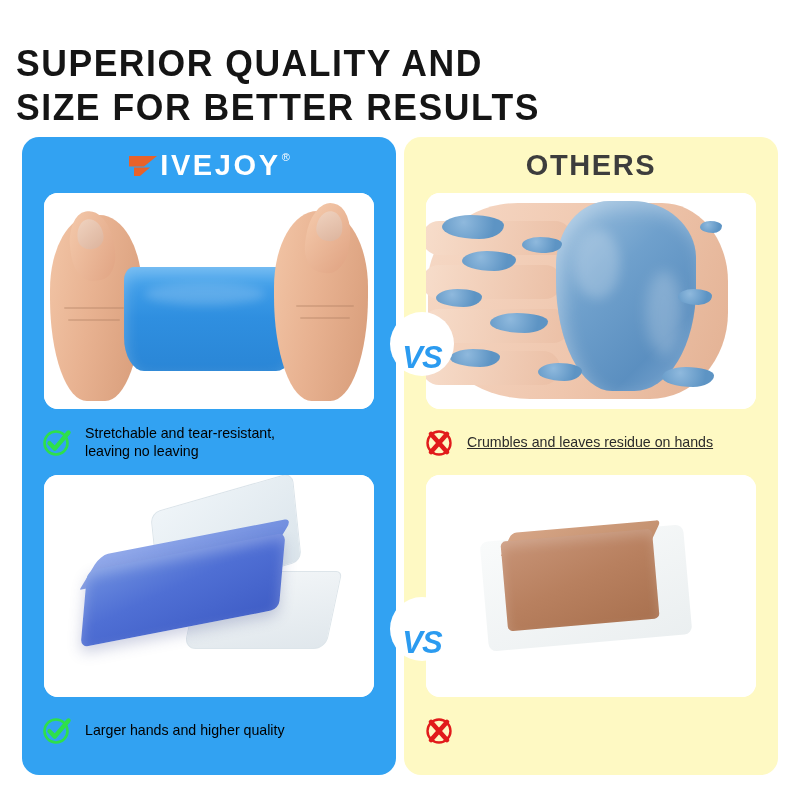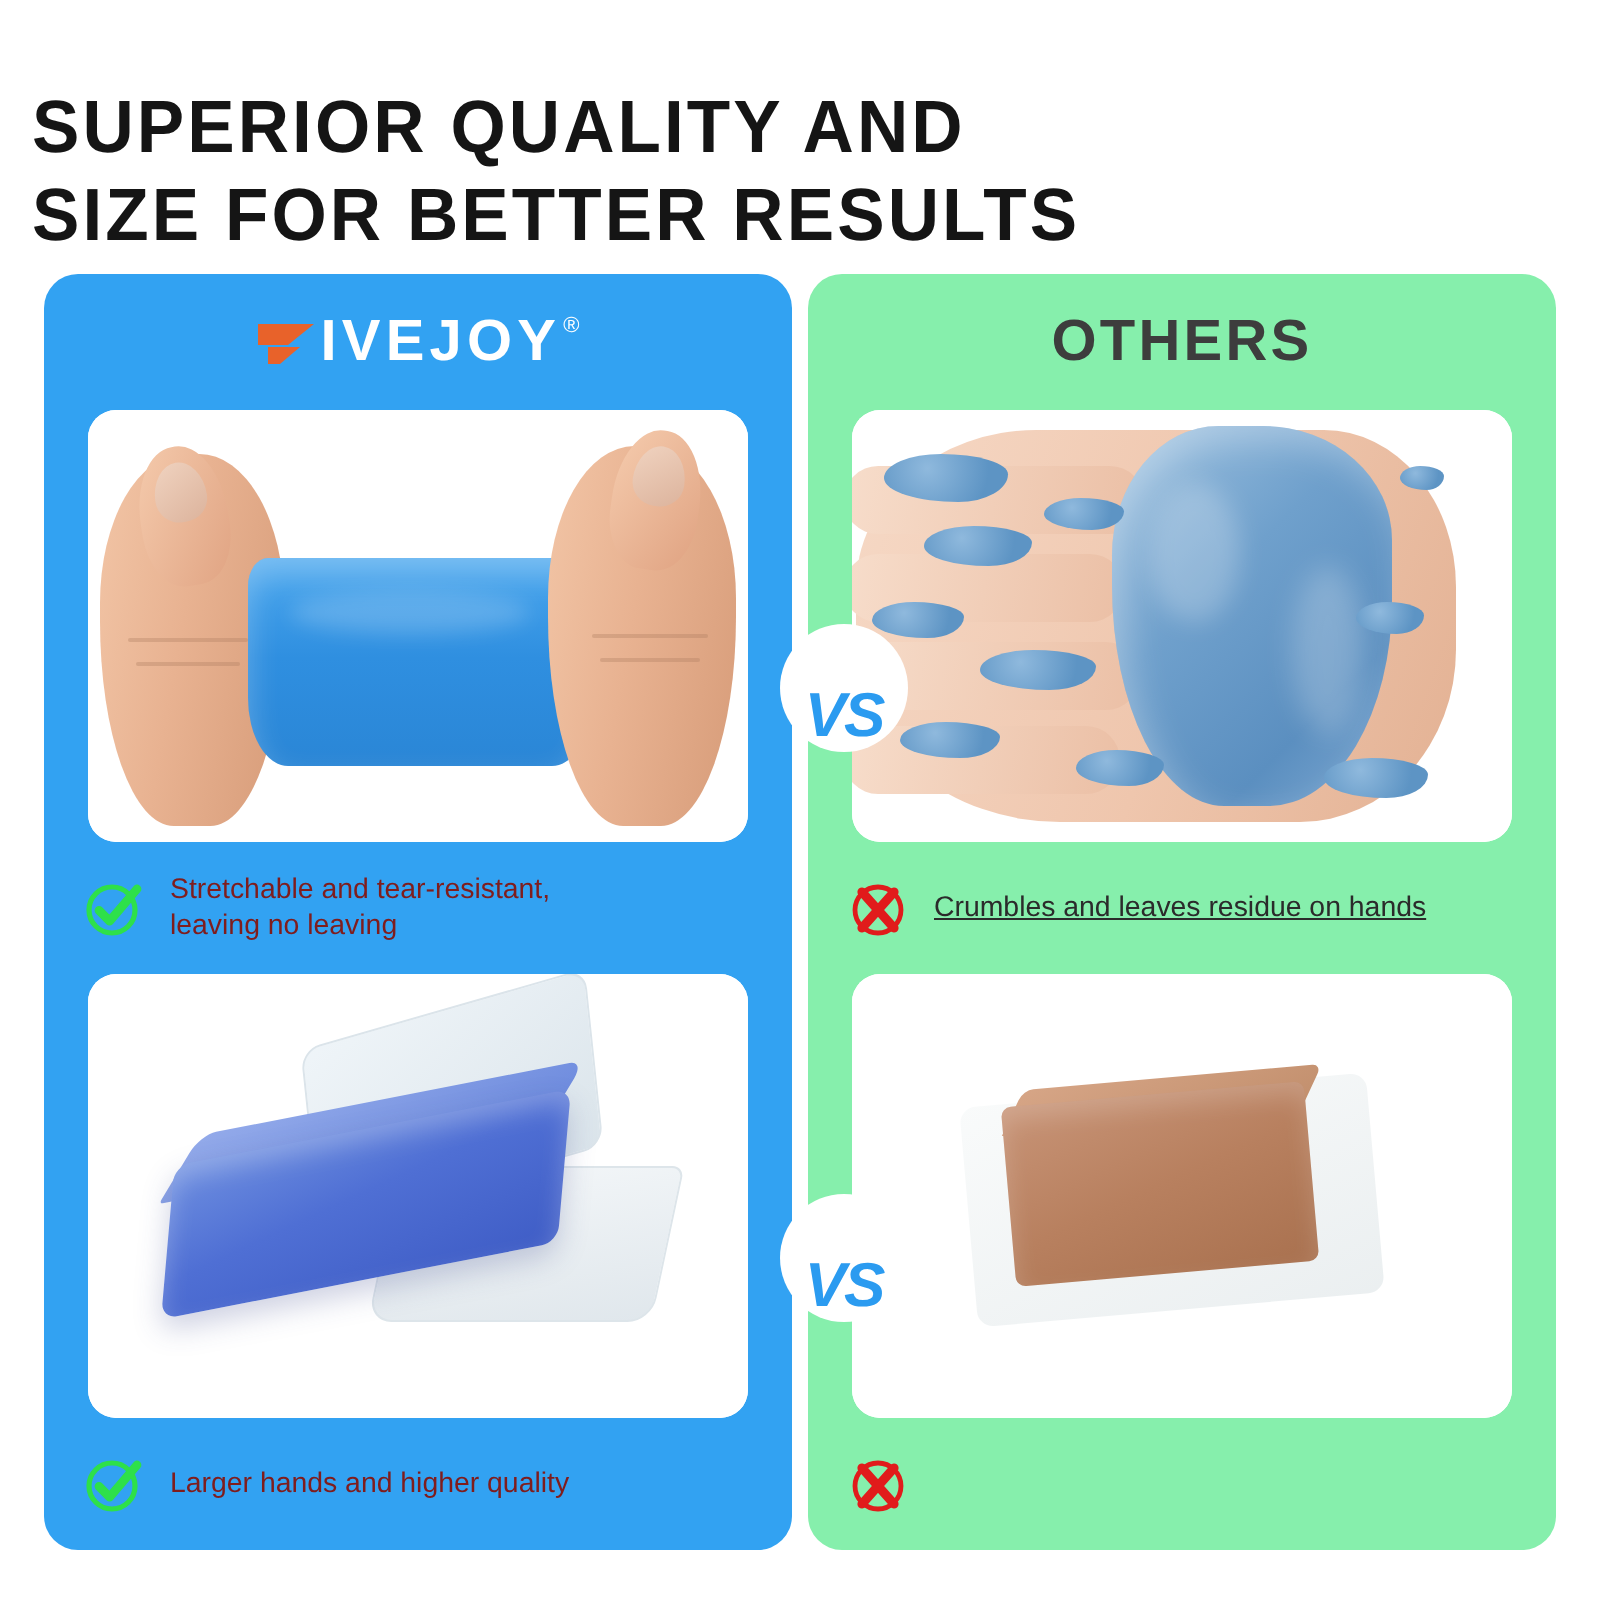--- a/index.html
+++ b/index.html
@@ -45,24 +45,24 @@
     gap: 8px;
   }
   .panel {
     width: 374px;
     height: 638px;
     border-radius: 17px;
     position: relative;
     box-sizing: border-box;
   }
   .panel.blue  { background: #32a2f2; }
-  .panel.grey  { background: #86efac; }
+  .panel.grey  { background: #fef9c3; }
 
   .panel-head {
-    height: 68px;
+    height: 56px;
     display: flex;
     align-items: center;
     justify-content: center;
   }
 
   
   .brand {
     display: flex;
     align-items: flex-start;
     line-height: 1;
@@ -116,21 +116,21 @@
   .caption .ico {
     width: 30px;
     height: 30px;
     flex: 0 0 30px;
     margin-right: 13px;
   }
   .caption .txt {
     font-size: 14.2px;
     line-height: 18px;
   }
-  .panel.blue .caption .txt { color: #7f1d1d; }
+  .panel.blue .caption .txt { color: #000000; }
   .panel.grey .caption .txt { color: #2b2b2b; text-decoration: underline; }
 
   
   .vs {
     position: absolute;
     width: 64px;
     height: 64px;
     border-radius: 50%;
     background: #ffffff;
     display: flex;

